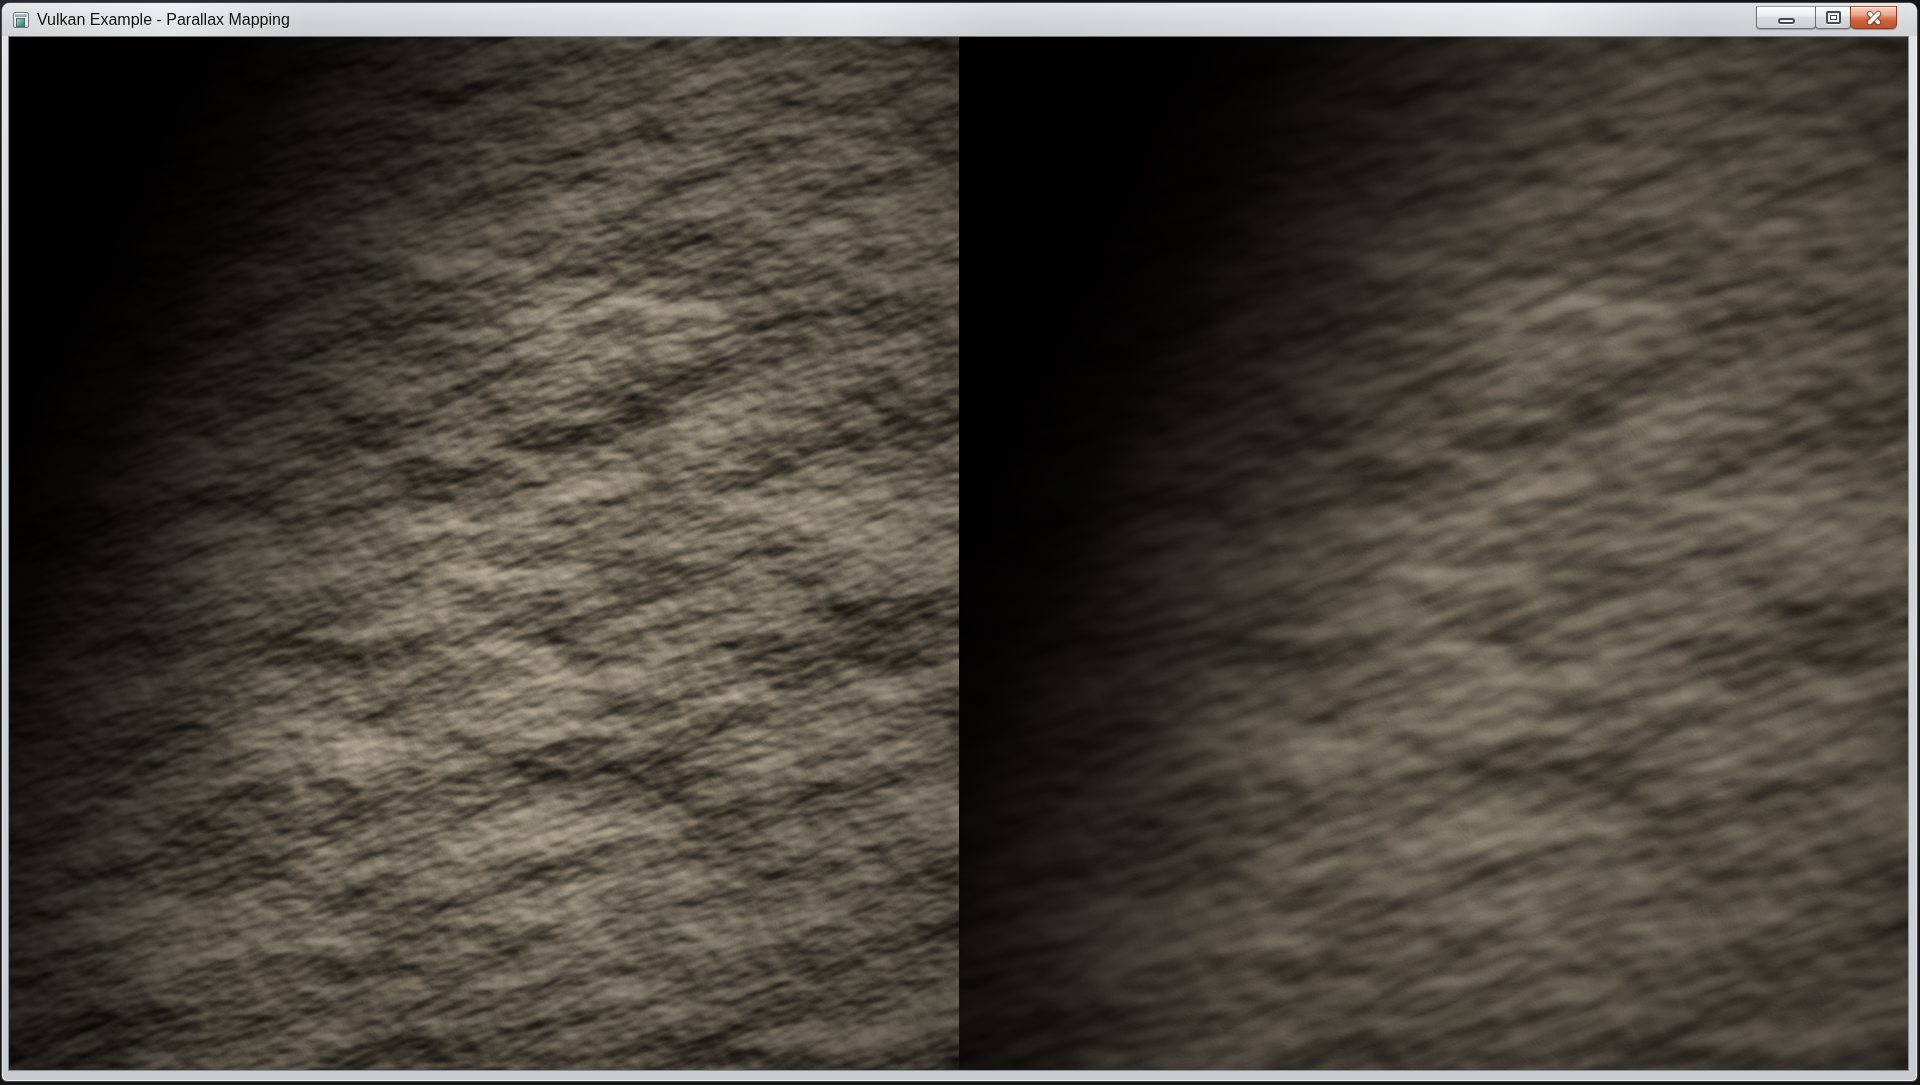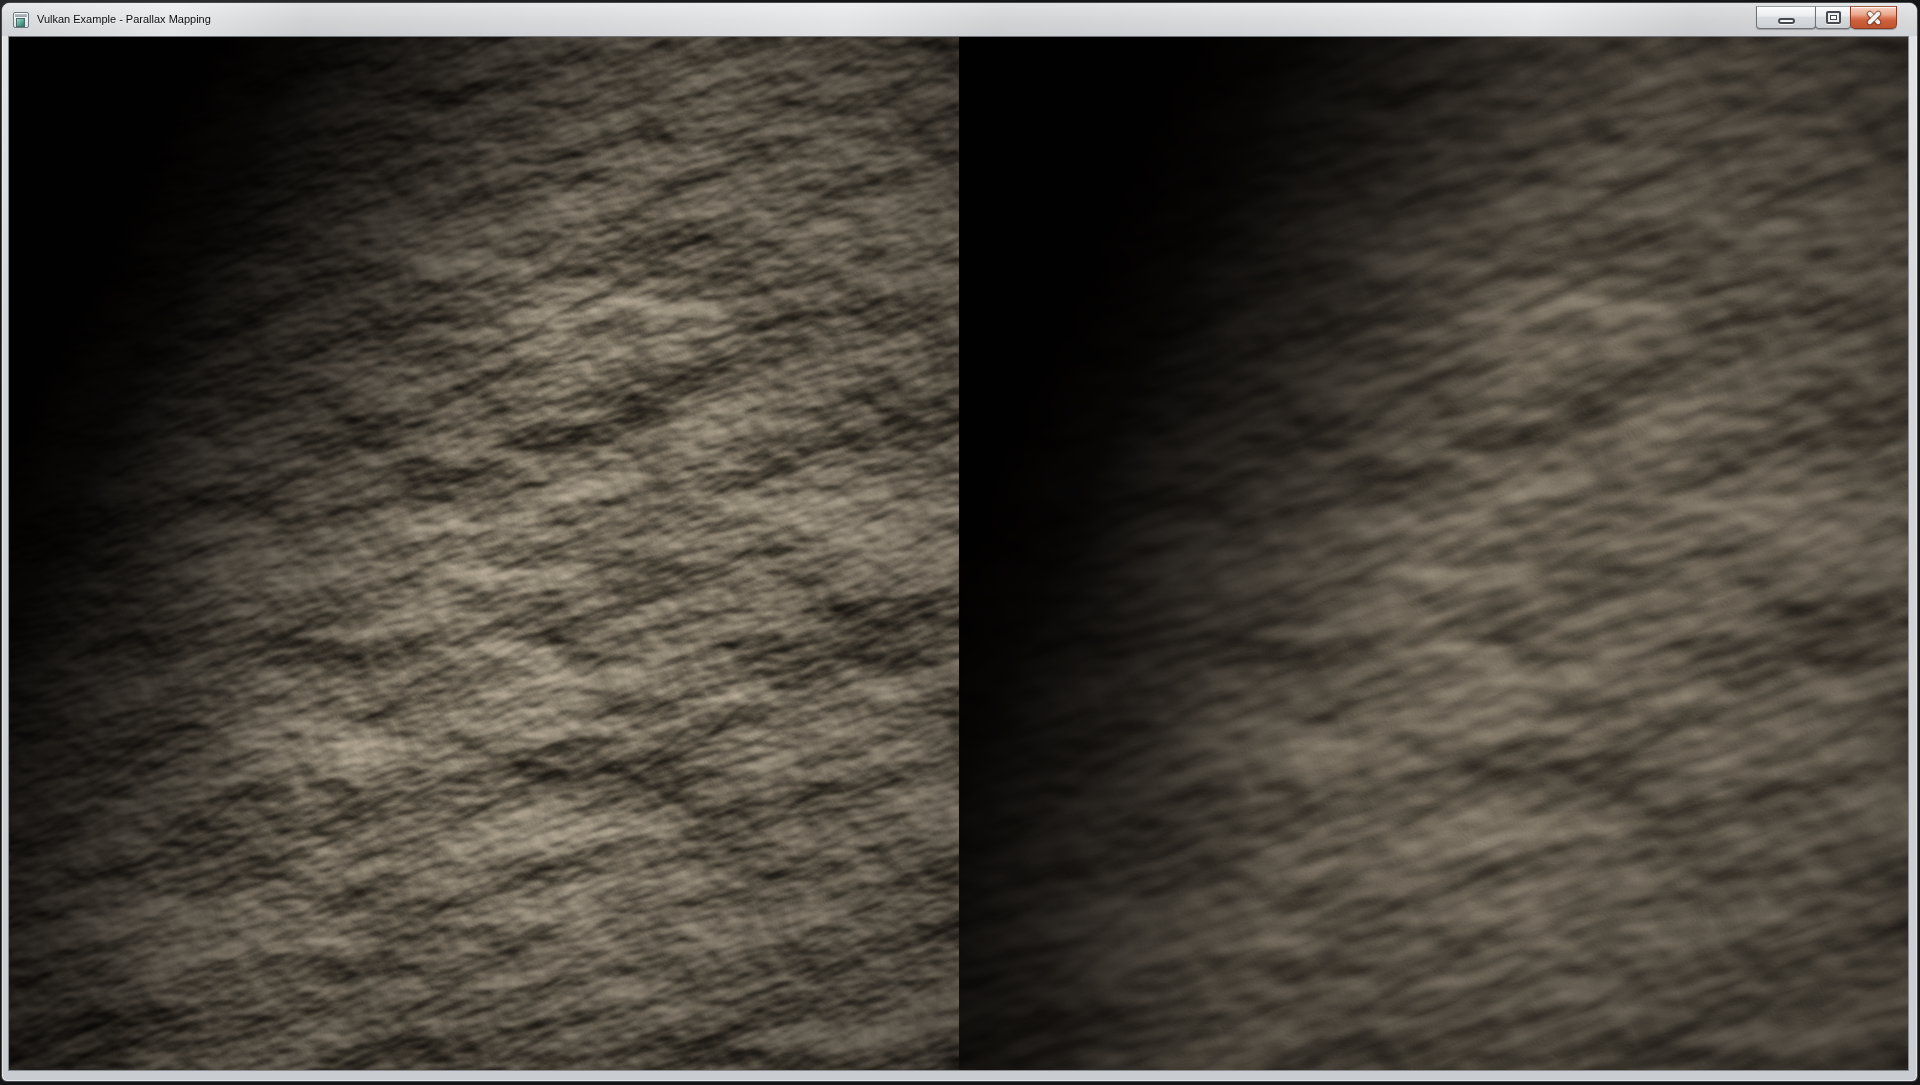--- a/index.html
+++ b/index.html
@@ -57,21 +57,21 @@
   .app-icon::before{
     content:"";position:absolute;left:1px;right:1px;top:1px;height:3px;
     background:linear-gradient(180deg,#b9c1c8,#98a2ab);
   }
   .app-icon::after{
     content:"";position:absolute;left:2px;top:5px;width:7px;height:7px;
     border:1px solid #4c6a66;
     background:linear-gradient(135deg,#9adcc8 0%,#55a795 55%,#2e7265 100%);
   }
   .window-title{
-    font-size:11px;color:#0c0c0c;line-height:33px;white-space:nowrap;
+    font-size:16px;color:#0c0c0c;line-height:33px;white-space:nowrap;
     text-shadow:0 1px 0 rgba(255,255,255,.55);
     position:relative;z-index:2;
   }
   
   .caption-buttons{
     position:absolute;top:3px;right:20px;height:23px;display:flex;z-index:3;
   }
   .cap-btn{
     box-sizing:border-box;height:23px;margin-left:-1px;
     border:1px solid #6e7277;border-top-color:#989da2;

